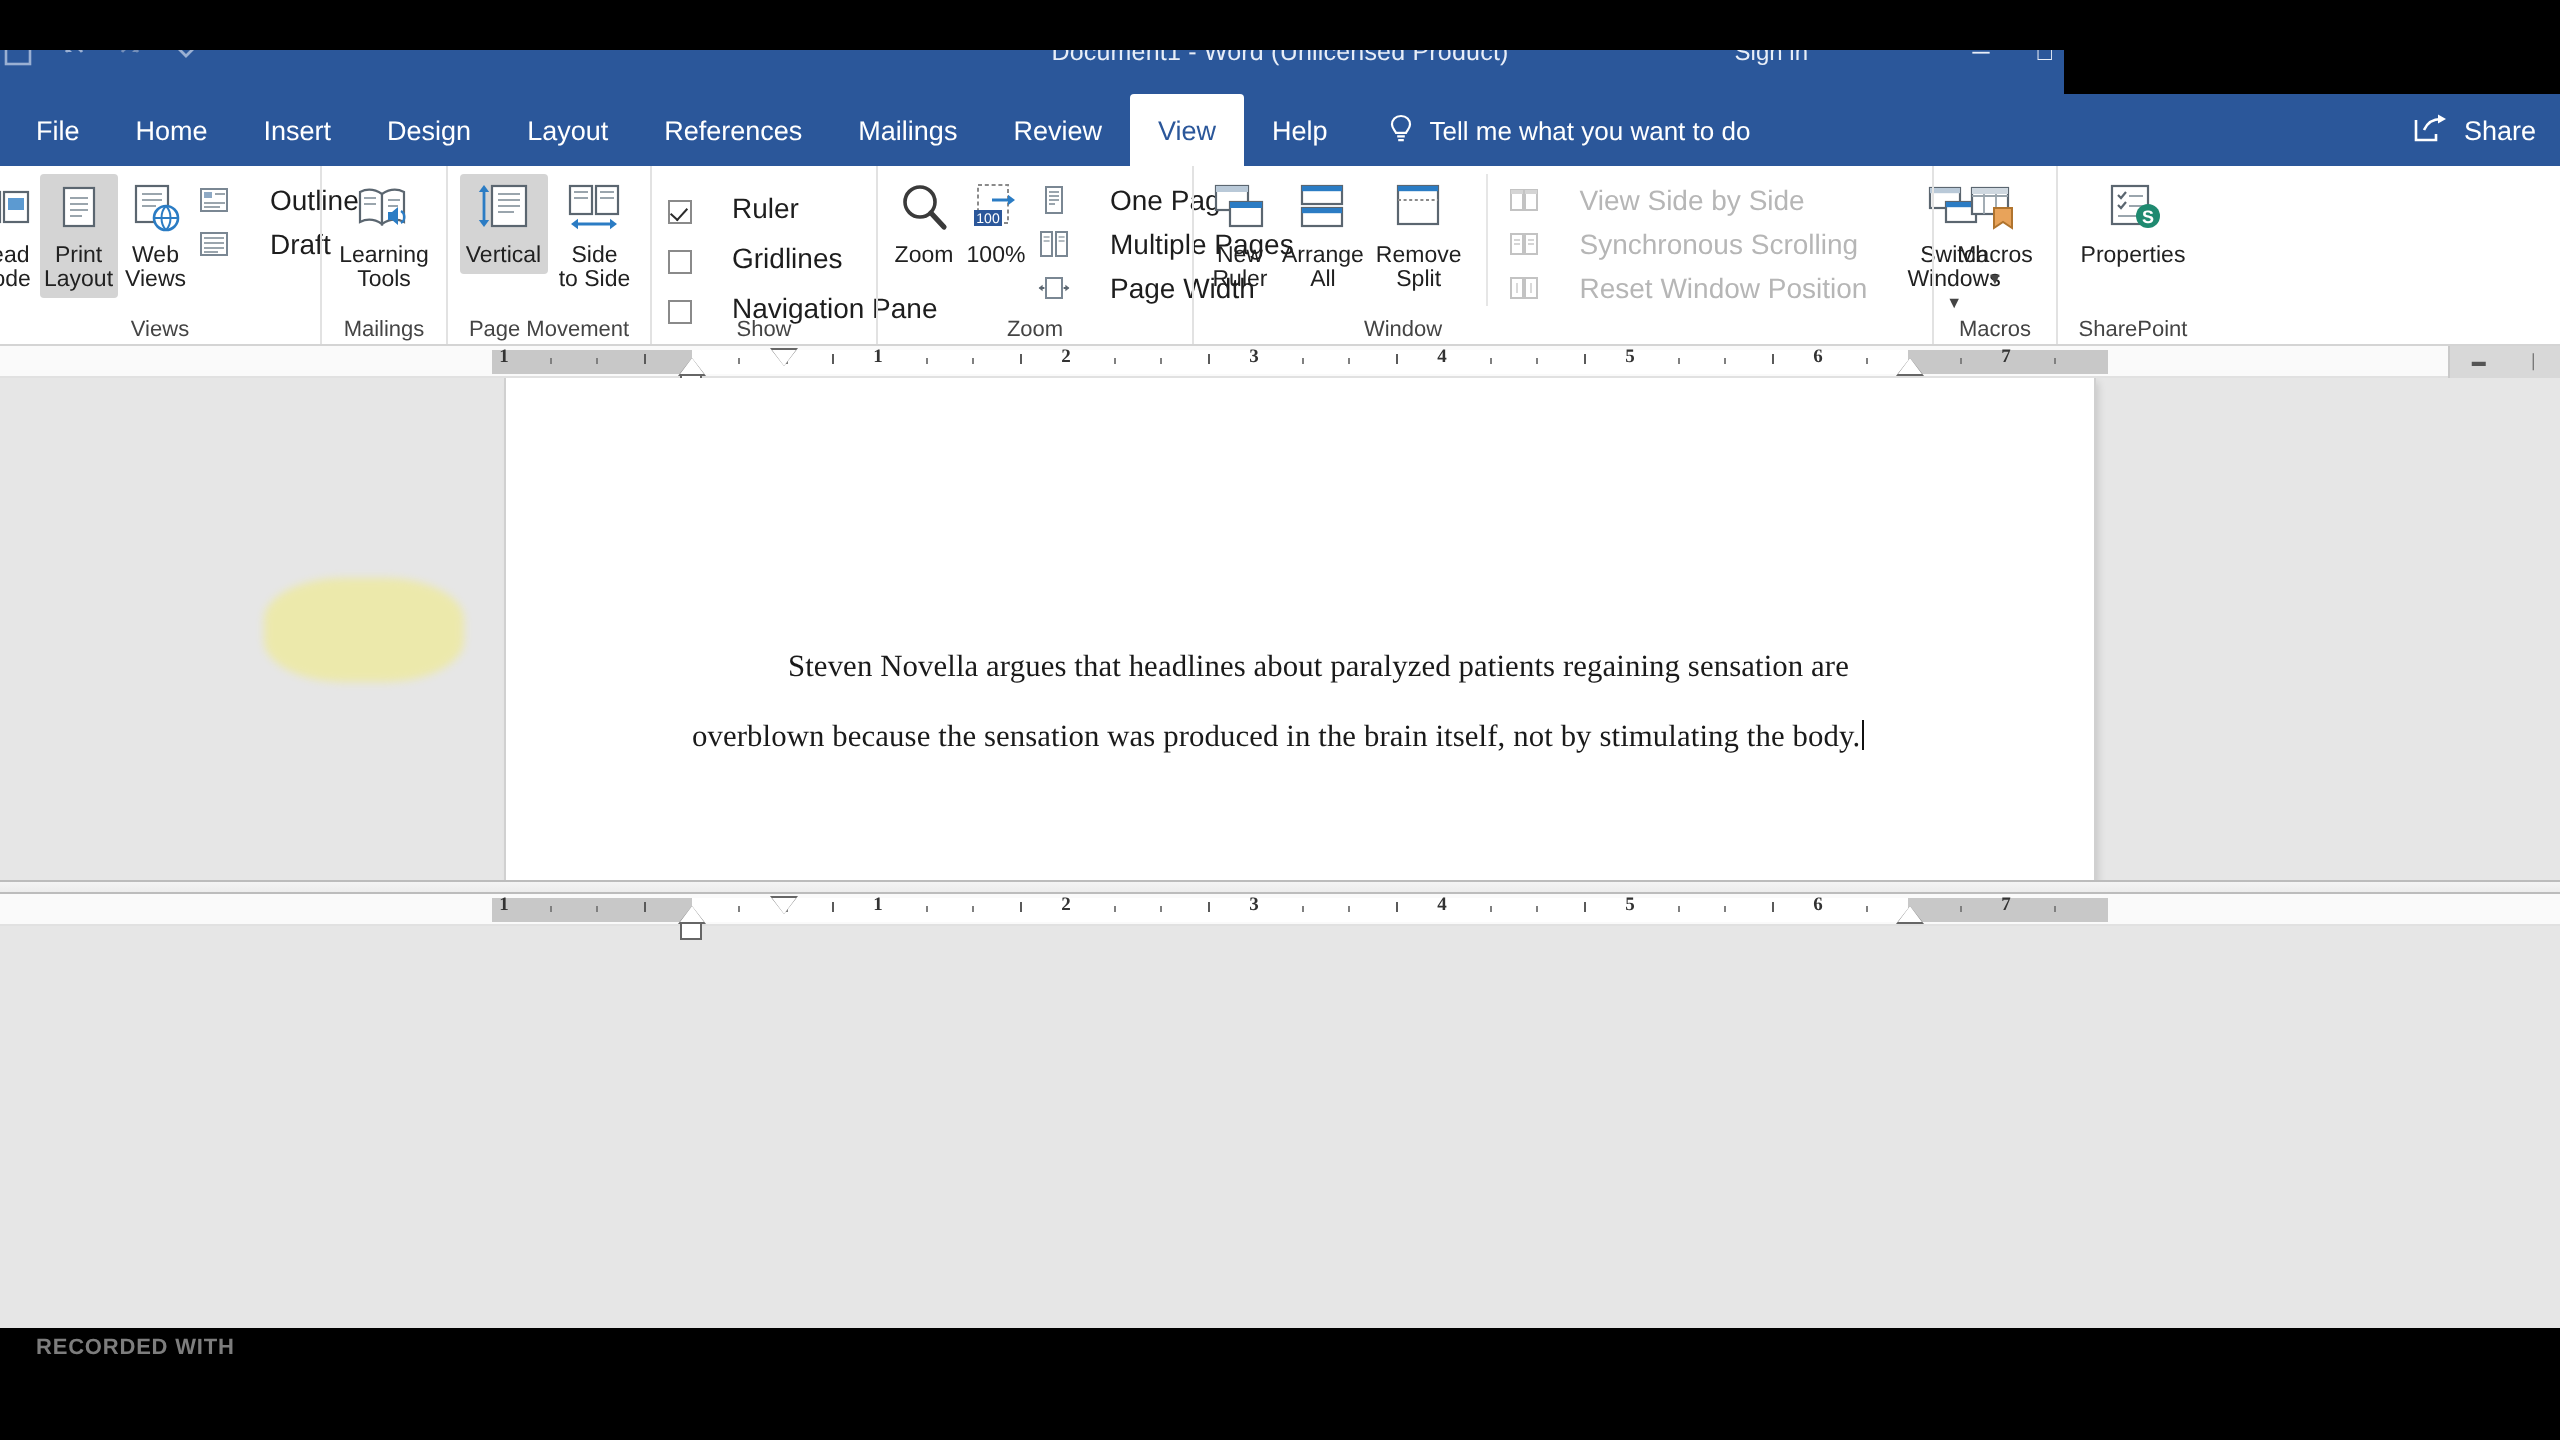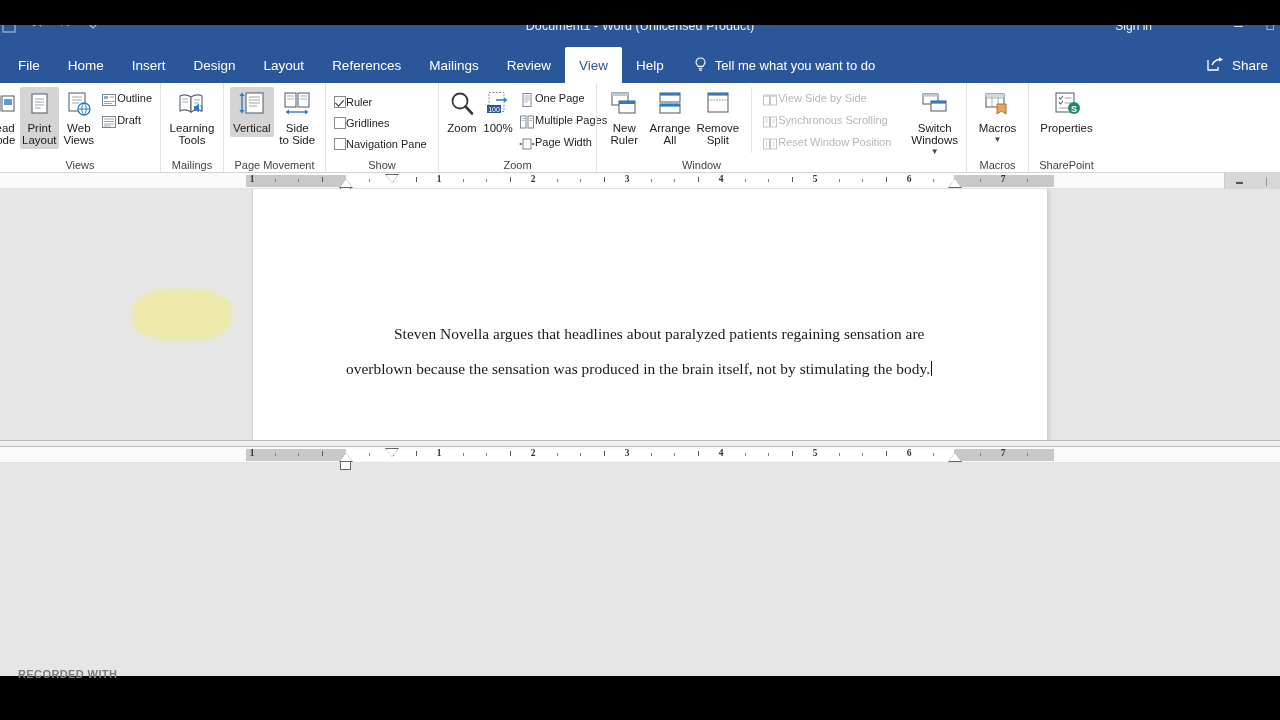--- a/index.html
+++ b/index.html
@@ -6,21 +6,21 @@
   html, body {
     width: 1280px; height: 720px;
     overflow: hidden;
     background: #000;
     font-family: "Liberation Sans", sans-serif;
   }
   #app { position: relative; width: 1280px; height: 720px; background:#000; }
 
   
   .titlebar {
-    position: absolute; left:0; top:25px; width:1280px; height:22px;
+    position: absolute; left:0; top:25px; width:1032px; height:22px;
     background:#2b579a; color:#ffffff;
     overflow:hidden;
   }
   .titlebar .qat {
     position:absolute; left:2px; top:-6px; display:flex; gap:14px; align-items:center;
     font-size:13px; color:#dbe4f3; opacity:.85;
   }
   .qat-ico { display:inline-block; width:14px; height:14px; opacity:.8; }
   .title-text {
     position:absolute; left:0; top:-6px; width:1280px; text-align:center;
@@ -72,21 +72,21 @@
     padding:3px 2px; font-size:11.5px; color:#212121; line-height:12px; text-align:center;
     border-radius:2px; cursor:default;
   }
   .bigbtn.wide { width:64px; }
   .bigbtn.sel { background:#d4d4d4; }
   .bigbtn .lbl { white-space:pre-line; }
   .bigicon { width:30px; height:30px; display:block; }
 
   .smalllist { display:flex; flex-direction:column; gap:4px; padding-top:4px; }
   .smallrow {
-    display:flex; align-items:flex-start; gap:0; font-size:11px; color:#1d1d1d;
+    display:flex; align-items:flex-end; gap:20px; font-size:14px; color:#1d1d1d;
     white-space:nowrap; padding:1px 2px; border-radius:2px; cursor:default;
   }
   .smallrow.disabled { color:#b6b6b6; }
   .smallicon { width:16px; height:16px; flex:0 0 auto; }
   .chk {
     width:12px; height:12px; border:1px solid #8a8a8a; background:#fff;
     display:inline-block; position:relative; flex:0 0 auto;
   }
   .chk.on::after {
     content:""; position:absolute; left:2px; top:1px; width:4px; height:7px;
@@ -143,21 +143,21 @@
 
   
   .ruler-corner {
     position:absolute; right:0; top:0; width:56px; height:16px;
     background:#d8d8d8; border-left:1px solid #c9c9c9;
     display:flex; align-items:center; justify-content:space-around;
   }
   .ruler-corner span { font-size:7px; color:#555; }
 
   
-  .watermark { position:absolute; left:0; bottom:0; width:1280px; height:44px; background:#000; }
+  .watermark { position:absolute; left:0; bottom:0; width:1280px; height:56px; background:#000; }
   .wm-rec {
     position:absolute; left:18px; bottom:40px;
     font-size:11px; font-weight:bold; color:#7d7d7d; letter-spacing:.4px;
   }
   .wm-main {
     position:absolute; left:16px; bottom:7px; display:flex; align-items:center; gap:10px;
   }
   .wm-word { font-size:24px; font-weight:bold; color:#ffffff; letter-spacing:1px; }
   .wm-logo {
     width:30px; height:30px; border-radius:50%;

